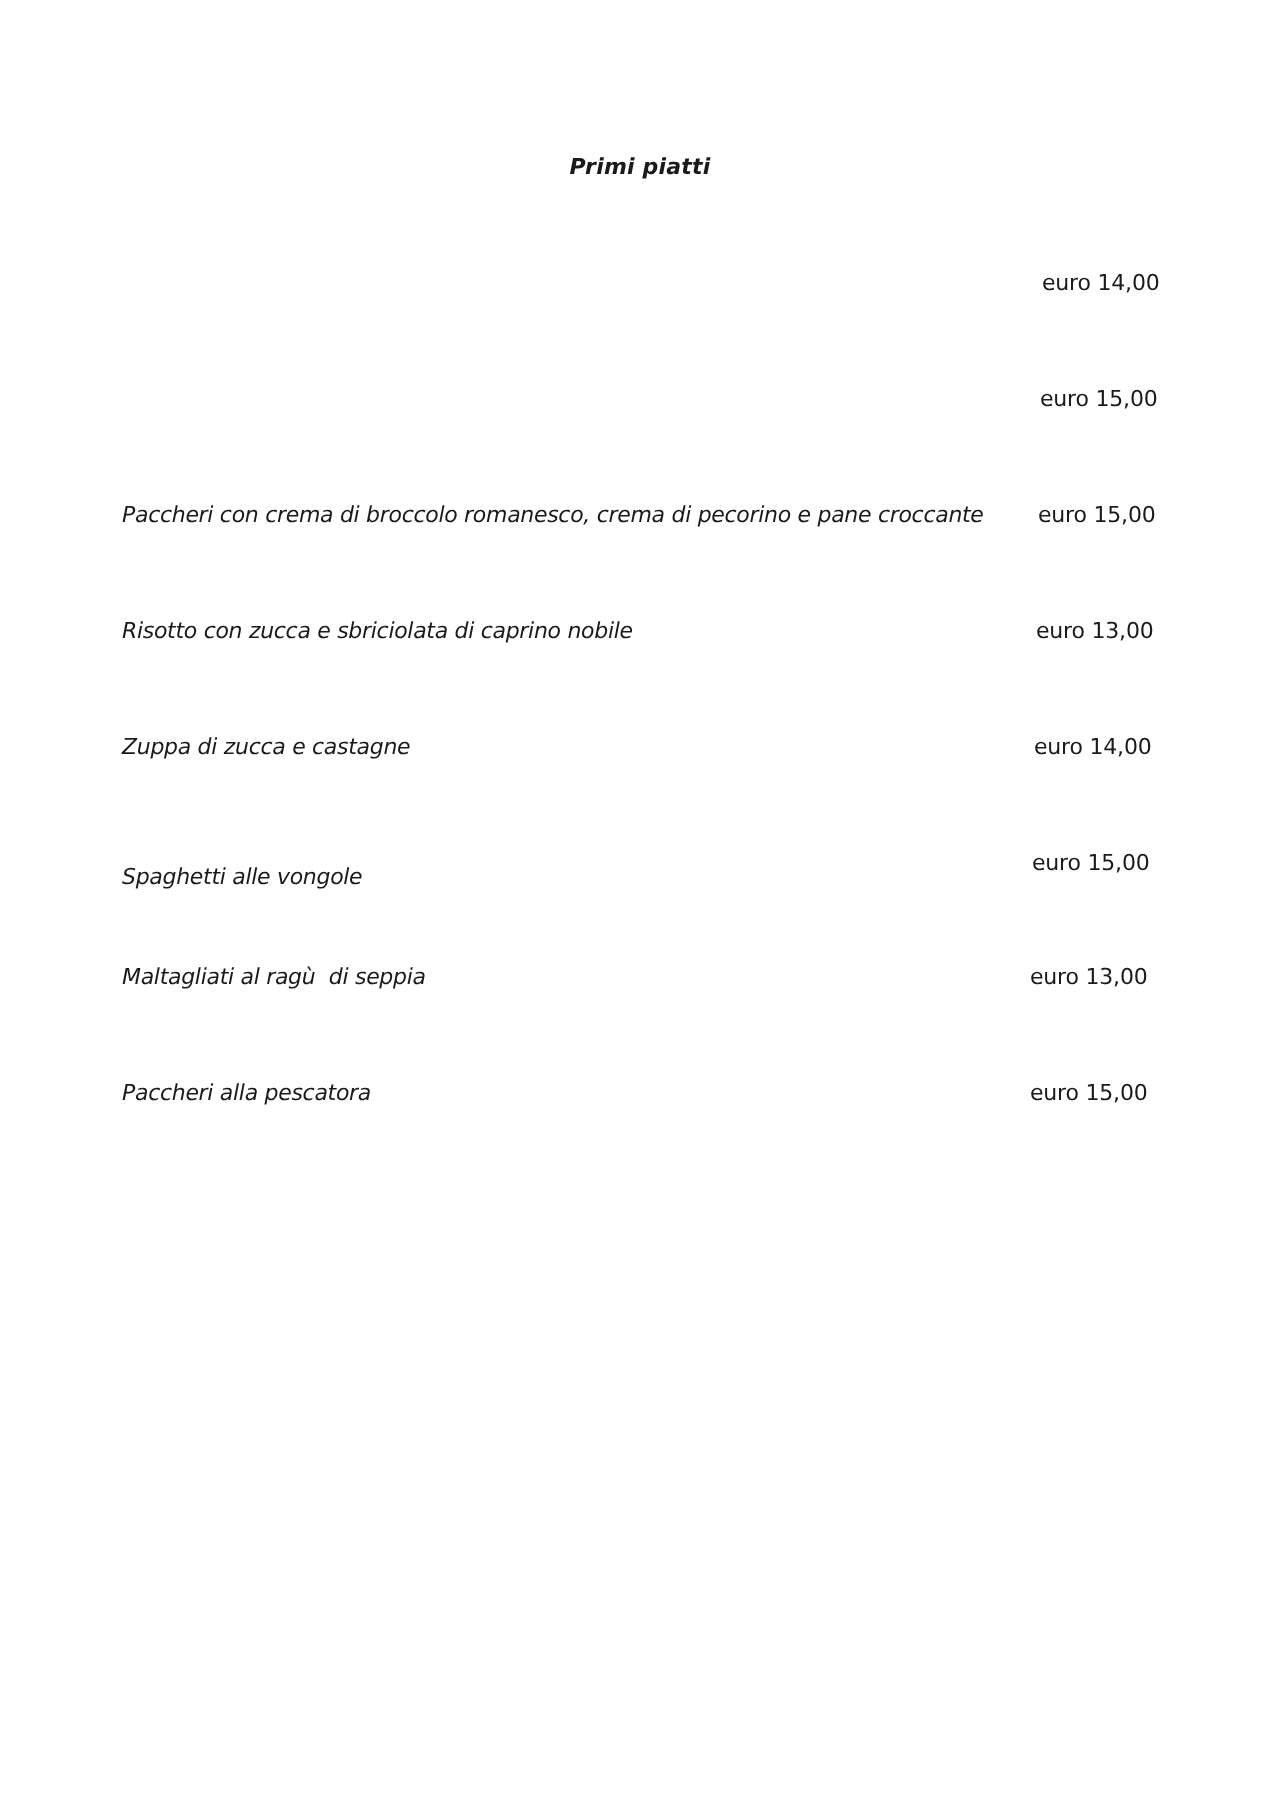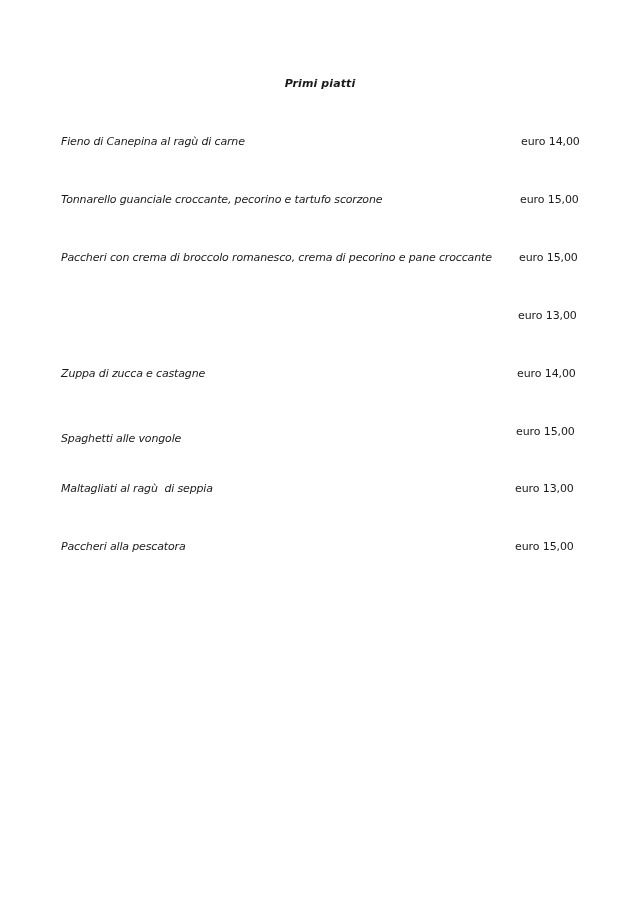--- a/index.html
+++ b/index.html
@@ -48,29 +48,28 @@
       line-height: 14px;
       letter-spacing: -0.1px;
     }
   </style>
 </head>
 <body>
 
 <div class="page">
   <div class="title">Primi piatti</div>
 
-  <div class="item" style="top:135px;">Fieno di Canepina al ragù di carne</div>
   <div class="price" style="top:135px; left:521px;">euro 14,00</div>
 
-  <div class="item" style="top:193px;">Tonnarello guanciale croccante, pecorino e tartufo scorzone</div>
   <div class="price" style="top:193px; left:520px;">euro 15,00</div>
 
   <div class="item" style="top:251px;">Paccheri con crema di broccolo romanesco, crema di pecorino e pane croccante</div>
   <div class="price" style="top:251px; left:519px;">euro 15,00</div>
 
+  <div class="item" style="top:309px;">Risotto con zucca e sbriciolata di caprino nobile</div>
   <div class="price" style="top:309px; left:518px;">euro 13,00</div>
 
   <div class="item" style="top:367px;">Zuppa di zucca e castagne</div>
   <div class="price" style="top:367px; left:517px;">euro 14,00</div>
 
   <div class="item" style="top:432px;">Spaghetti alle vongole</div>
   <div class="price" style="top:425px; left:516px;">euro 15,00</div>
 
   <div class="item" style="top:482px;">Maltagliati al ragù  di seppia</div>
   <div class="price" style="top:482px; left:515px;">euro 13,00</div>

